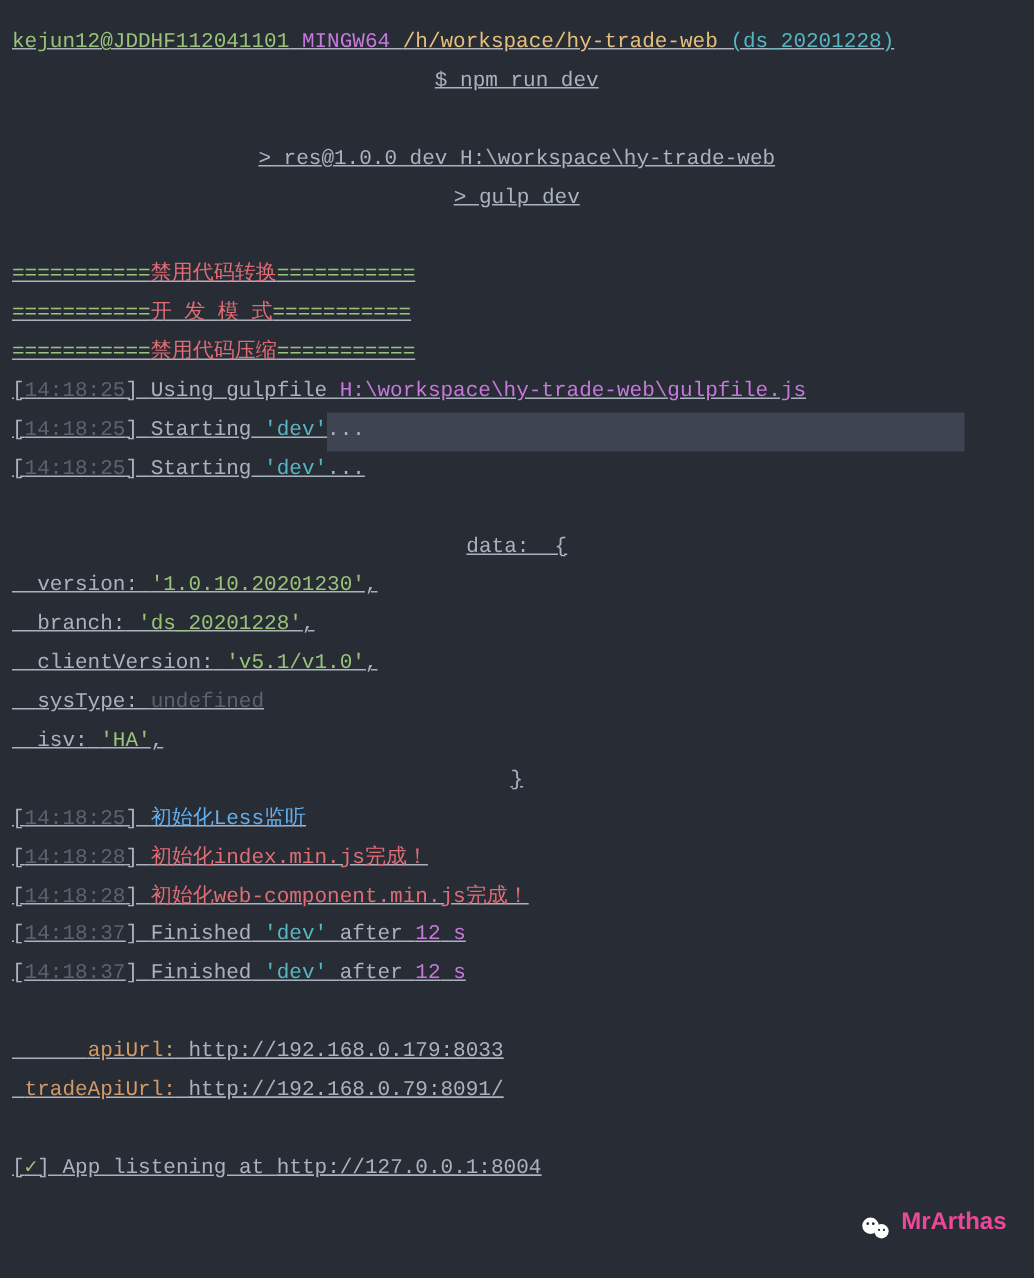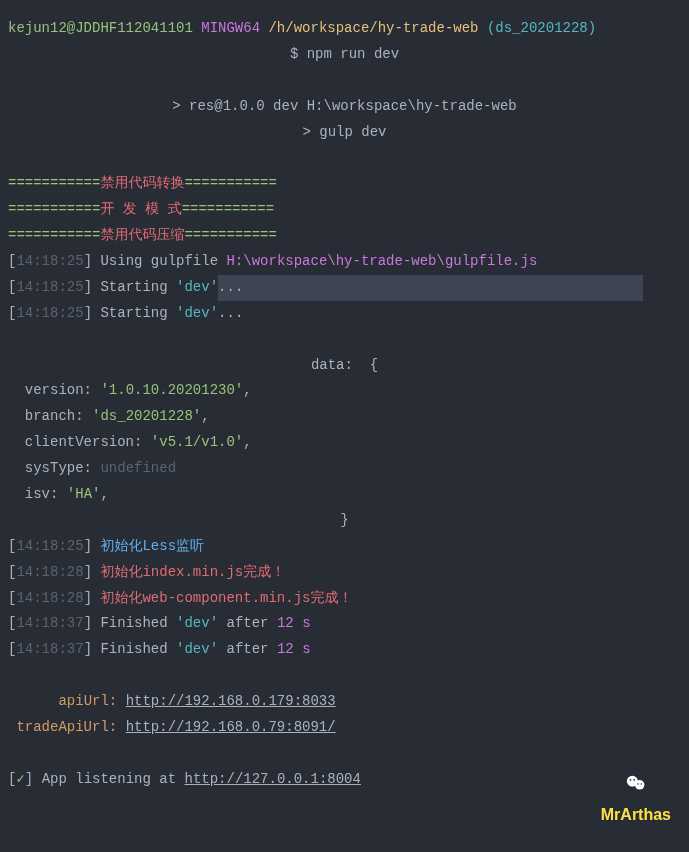--- a/index.html
+++ b/index.html
@@ -8,44 +8,43 @@
     color: #abb2bf;
     font-family: 'Consolas', 'Monaco', 'Courier New', monospace;
     font-size: 14px;
     line-height: 1.85;
     width: 689px;
     height: 852px;
     padding: 16px 8px;
     overflow: hidden;
     position: relative;
   }
-  .line { white-space: pre; }
+  .line { white-space: pre; text-decoration: underline; }
   .green { color: #98c379; }
   .purple { color: #c678dd; }
   .yellow { color: #e5c07b; }
   .cyan { color: #56b6c2; }
   .gray { color: #5c6370; }
   .blue { color: #61afef; }
   .red { color: #e06c75; }
   .orange { color: #d19a66; text-align: right; }
   .white { color: #abb2bf; text-align: center; }
   .link { color: #abb2bf; text-decoration: underline; }
   .highlight-bg { background: #3e4451; display: inline-block; padding-right: 400px; }
   .watermark {
     position: absolute;
     right: 18px;
     bottom: 22px;
-    color: #fde047;
+    color: #ec4899;
     font-size: 16px;
     font-weight: bold;
     display: flex;
-    align-items: center;
+    align-items: flex-end;
     gap: 6px;
     font-family: sans-serif;
-    flex-direction: column;
   }
   .watermark-icon {
     width: 22px;
     height: 22px;
     position: relative;
   }
   .watermark-icon svg { width: 100%; height: 100%; }
   .spacer { height: 1.85em; }
 </style>
 </head>

